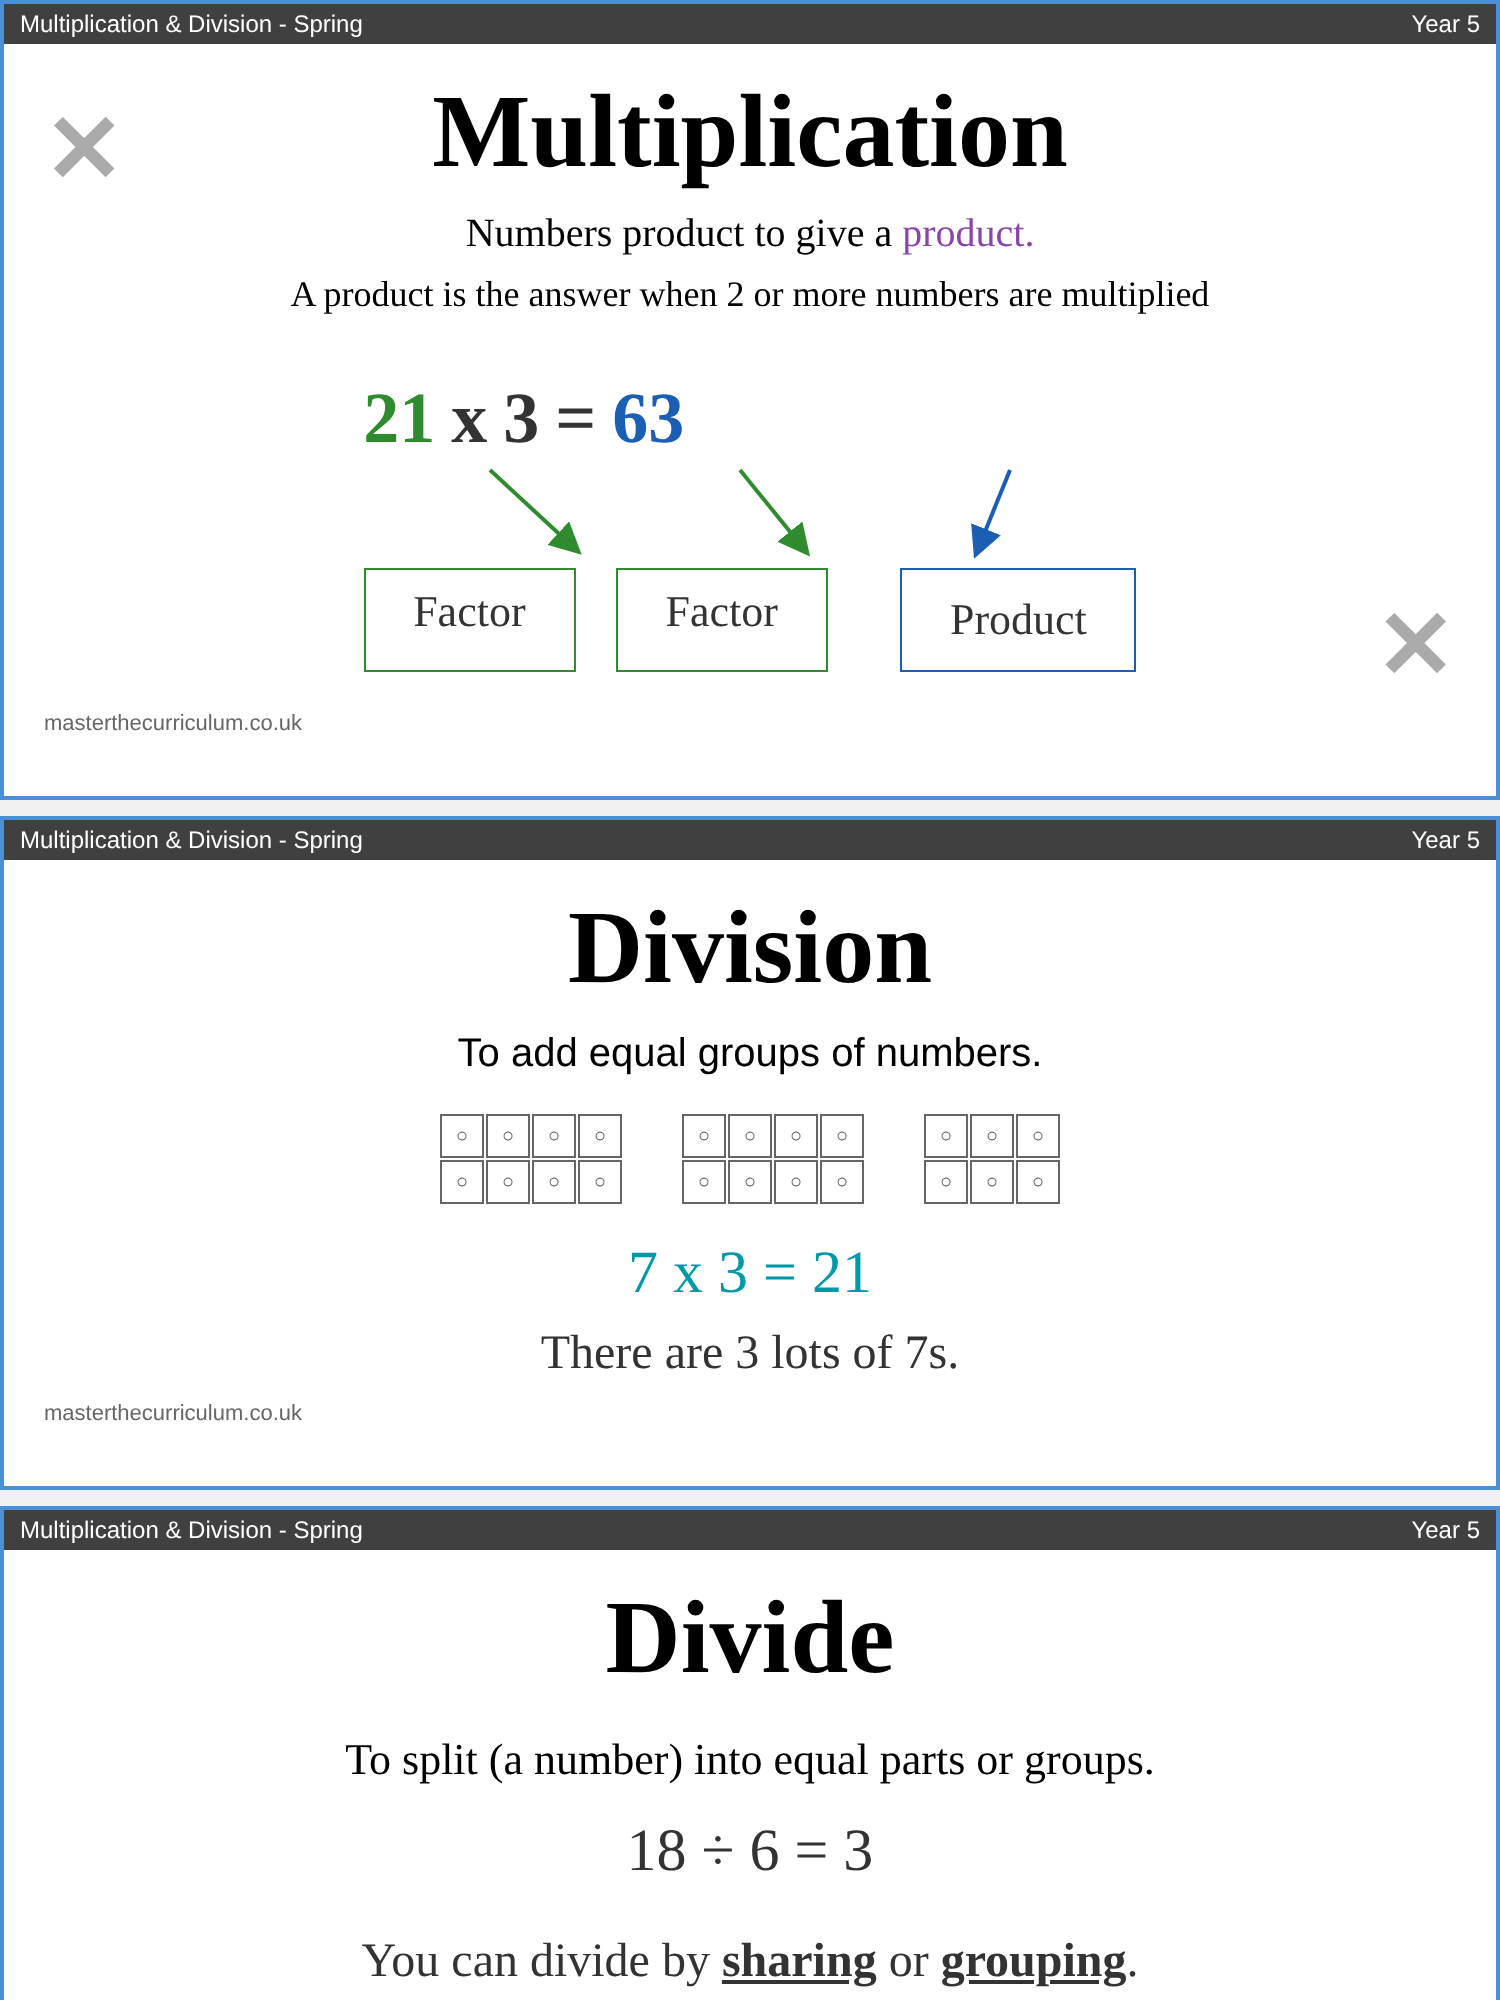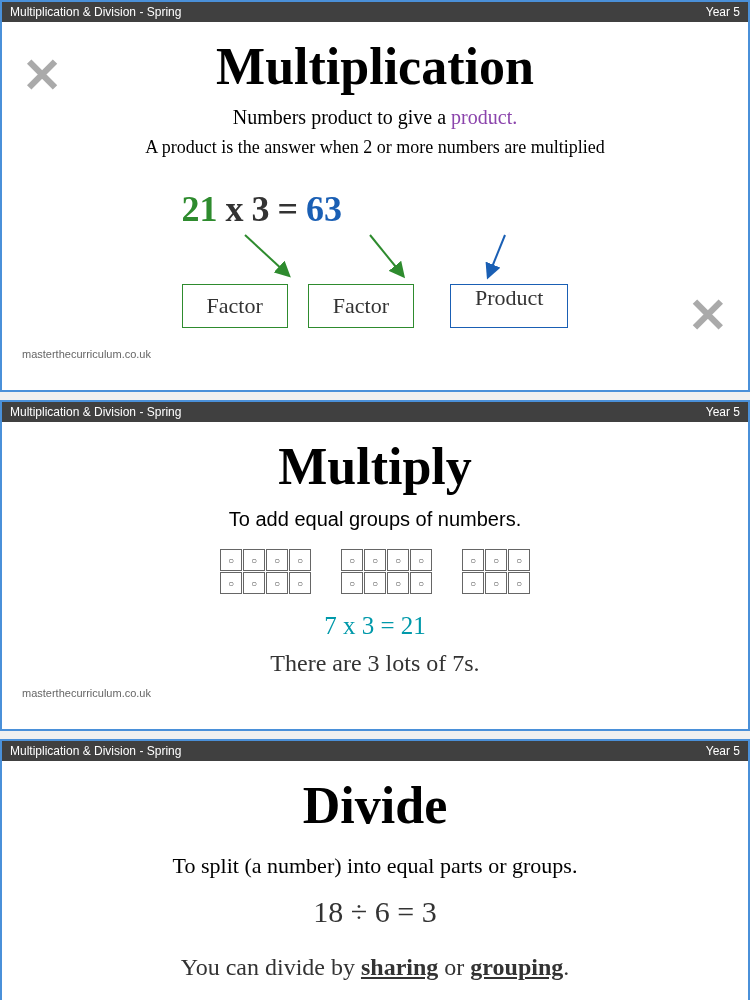--- a/index.html
+++ b/index.html
@@ -89,21 +89,21 @@
     .factor-box {
       border: 1.5px solid #2e8b2e;
       padding: 8px 24px;
       font-size: 22px;
       font-family: 'Comic Sans MS', cursive;
       color: #333;
     }
 
     .product-box {
       border: 1.5px solid #1a5fb4;
-      padding: 0 24px;
+      padding: 12px 24px;
       font-size: 22px;
       font-family: 'Comic Sans MS', cursive;
       color: #333;
       margin-left: 16px;
     }
 
     .x-mark {
       position: absolute;
       color: #aaa;
       font-size: 48px;
@@ -170,21 +170,21 @@
     }
 
     .block-grid-small {
       display: grid;
       grid-template-columns: repeat(3, 22px);
       grid-template-rows: repeat(2, 22px);
       gap: 1px;
     }
 
     .equation2 {
-      font-size: 25px;
+      font-size: 30px;
       font-family: 'Comic Sans MS', cursive;
       color: #0099aa;
       margin-bottom: 10px;
     }
 
     .card2-desc {
       font-size: 24px;
       font-family: 'Comic Sans MS', cursive;
       color: #333;
     }
@@ -291,21 +291,21 @@
     <div class="website">masterthecurriculum.co.uk</div>
   </div>
 </div>
 
 <div class="card">
   <div class="card-header">
     <span>Multiplication &amp; Division - Spring</span>
     <span>Year 5</span>
   </div>
   <div class="card-content">
-    <div class="card2-title">Multiply</div>
+    <div class="card2-title">Division</div>
     <div class="card2-subtitle">To add equal groups of numbers.</div>
 
     <div class="blocks-row">
 
       <div class="block-grid">
         <div class="block-cell">○</div>
         <div class="block-cell">○</div>
         <div class="block-cell">○</div>
         <div class="block-cell">○</div>
         <div class="block-cell">○</div>

